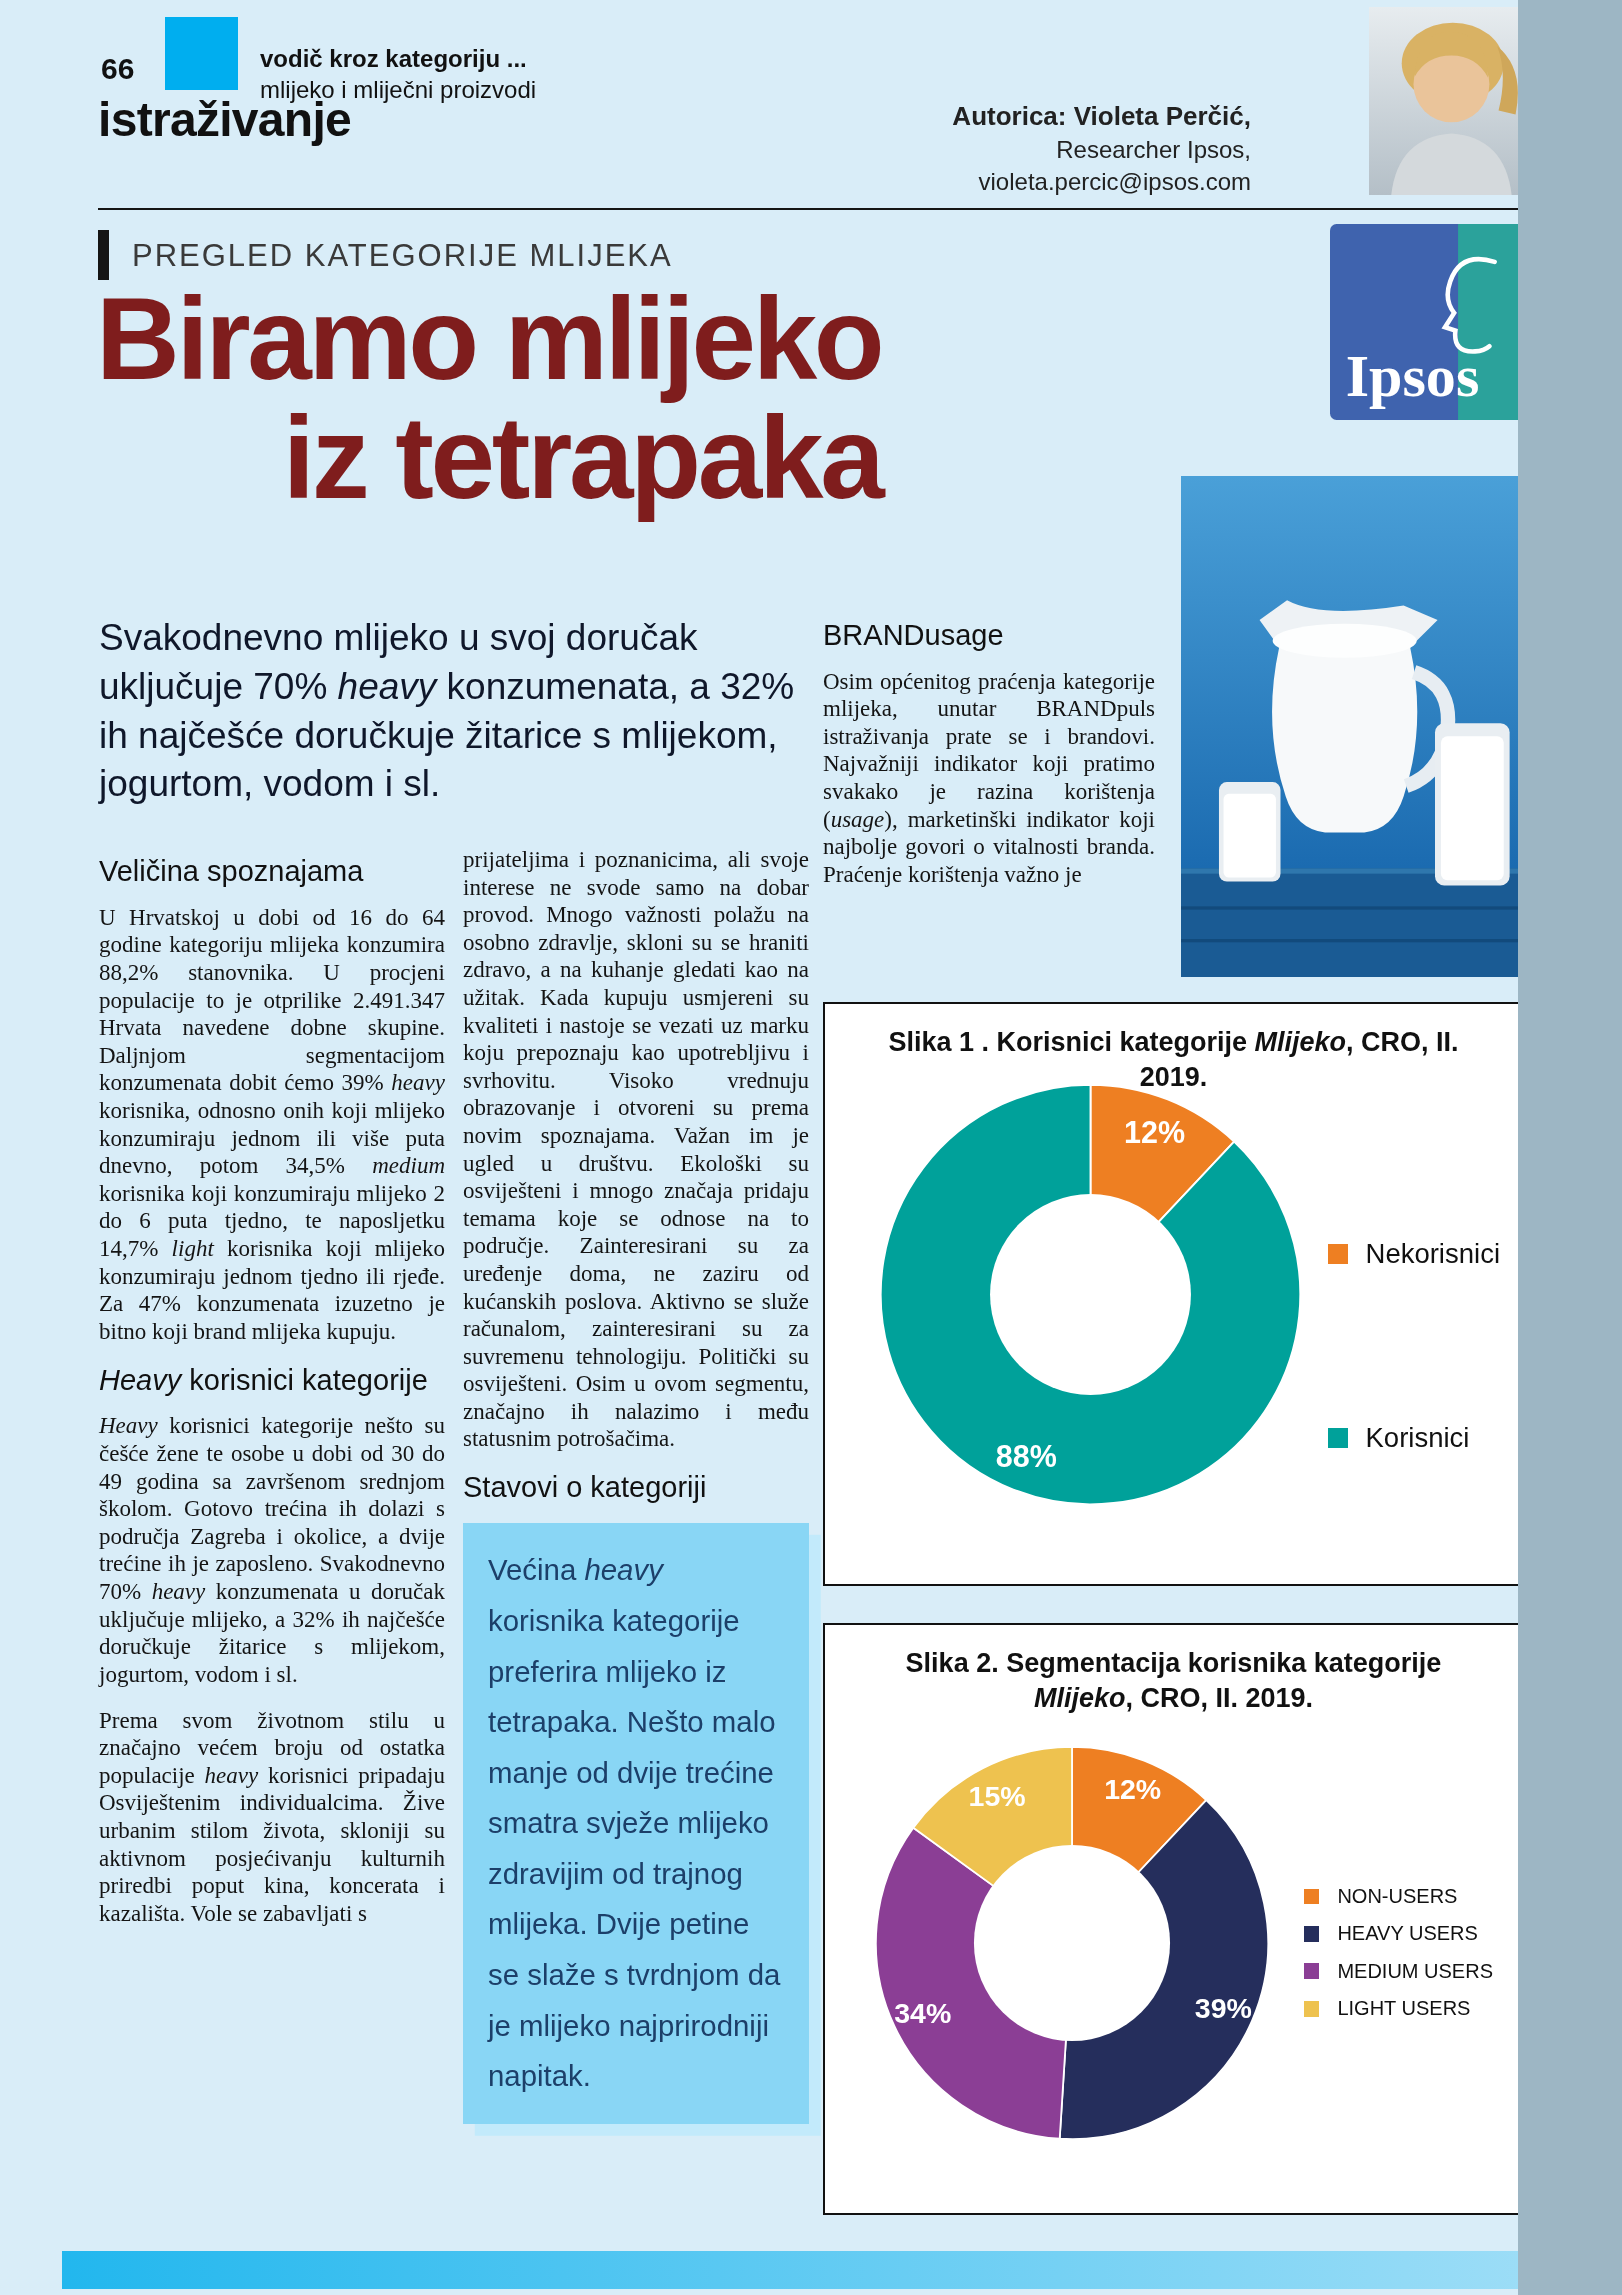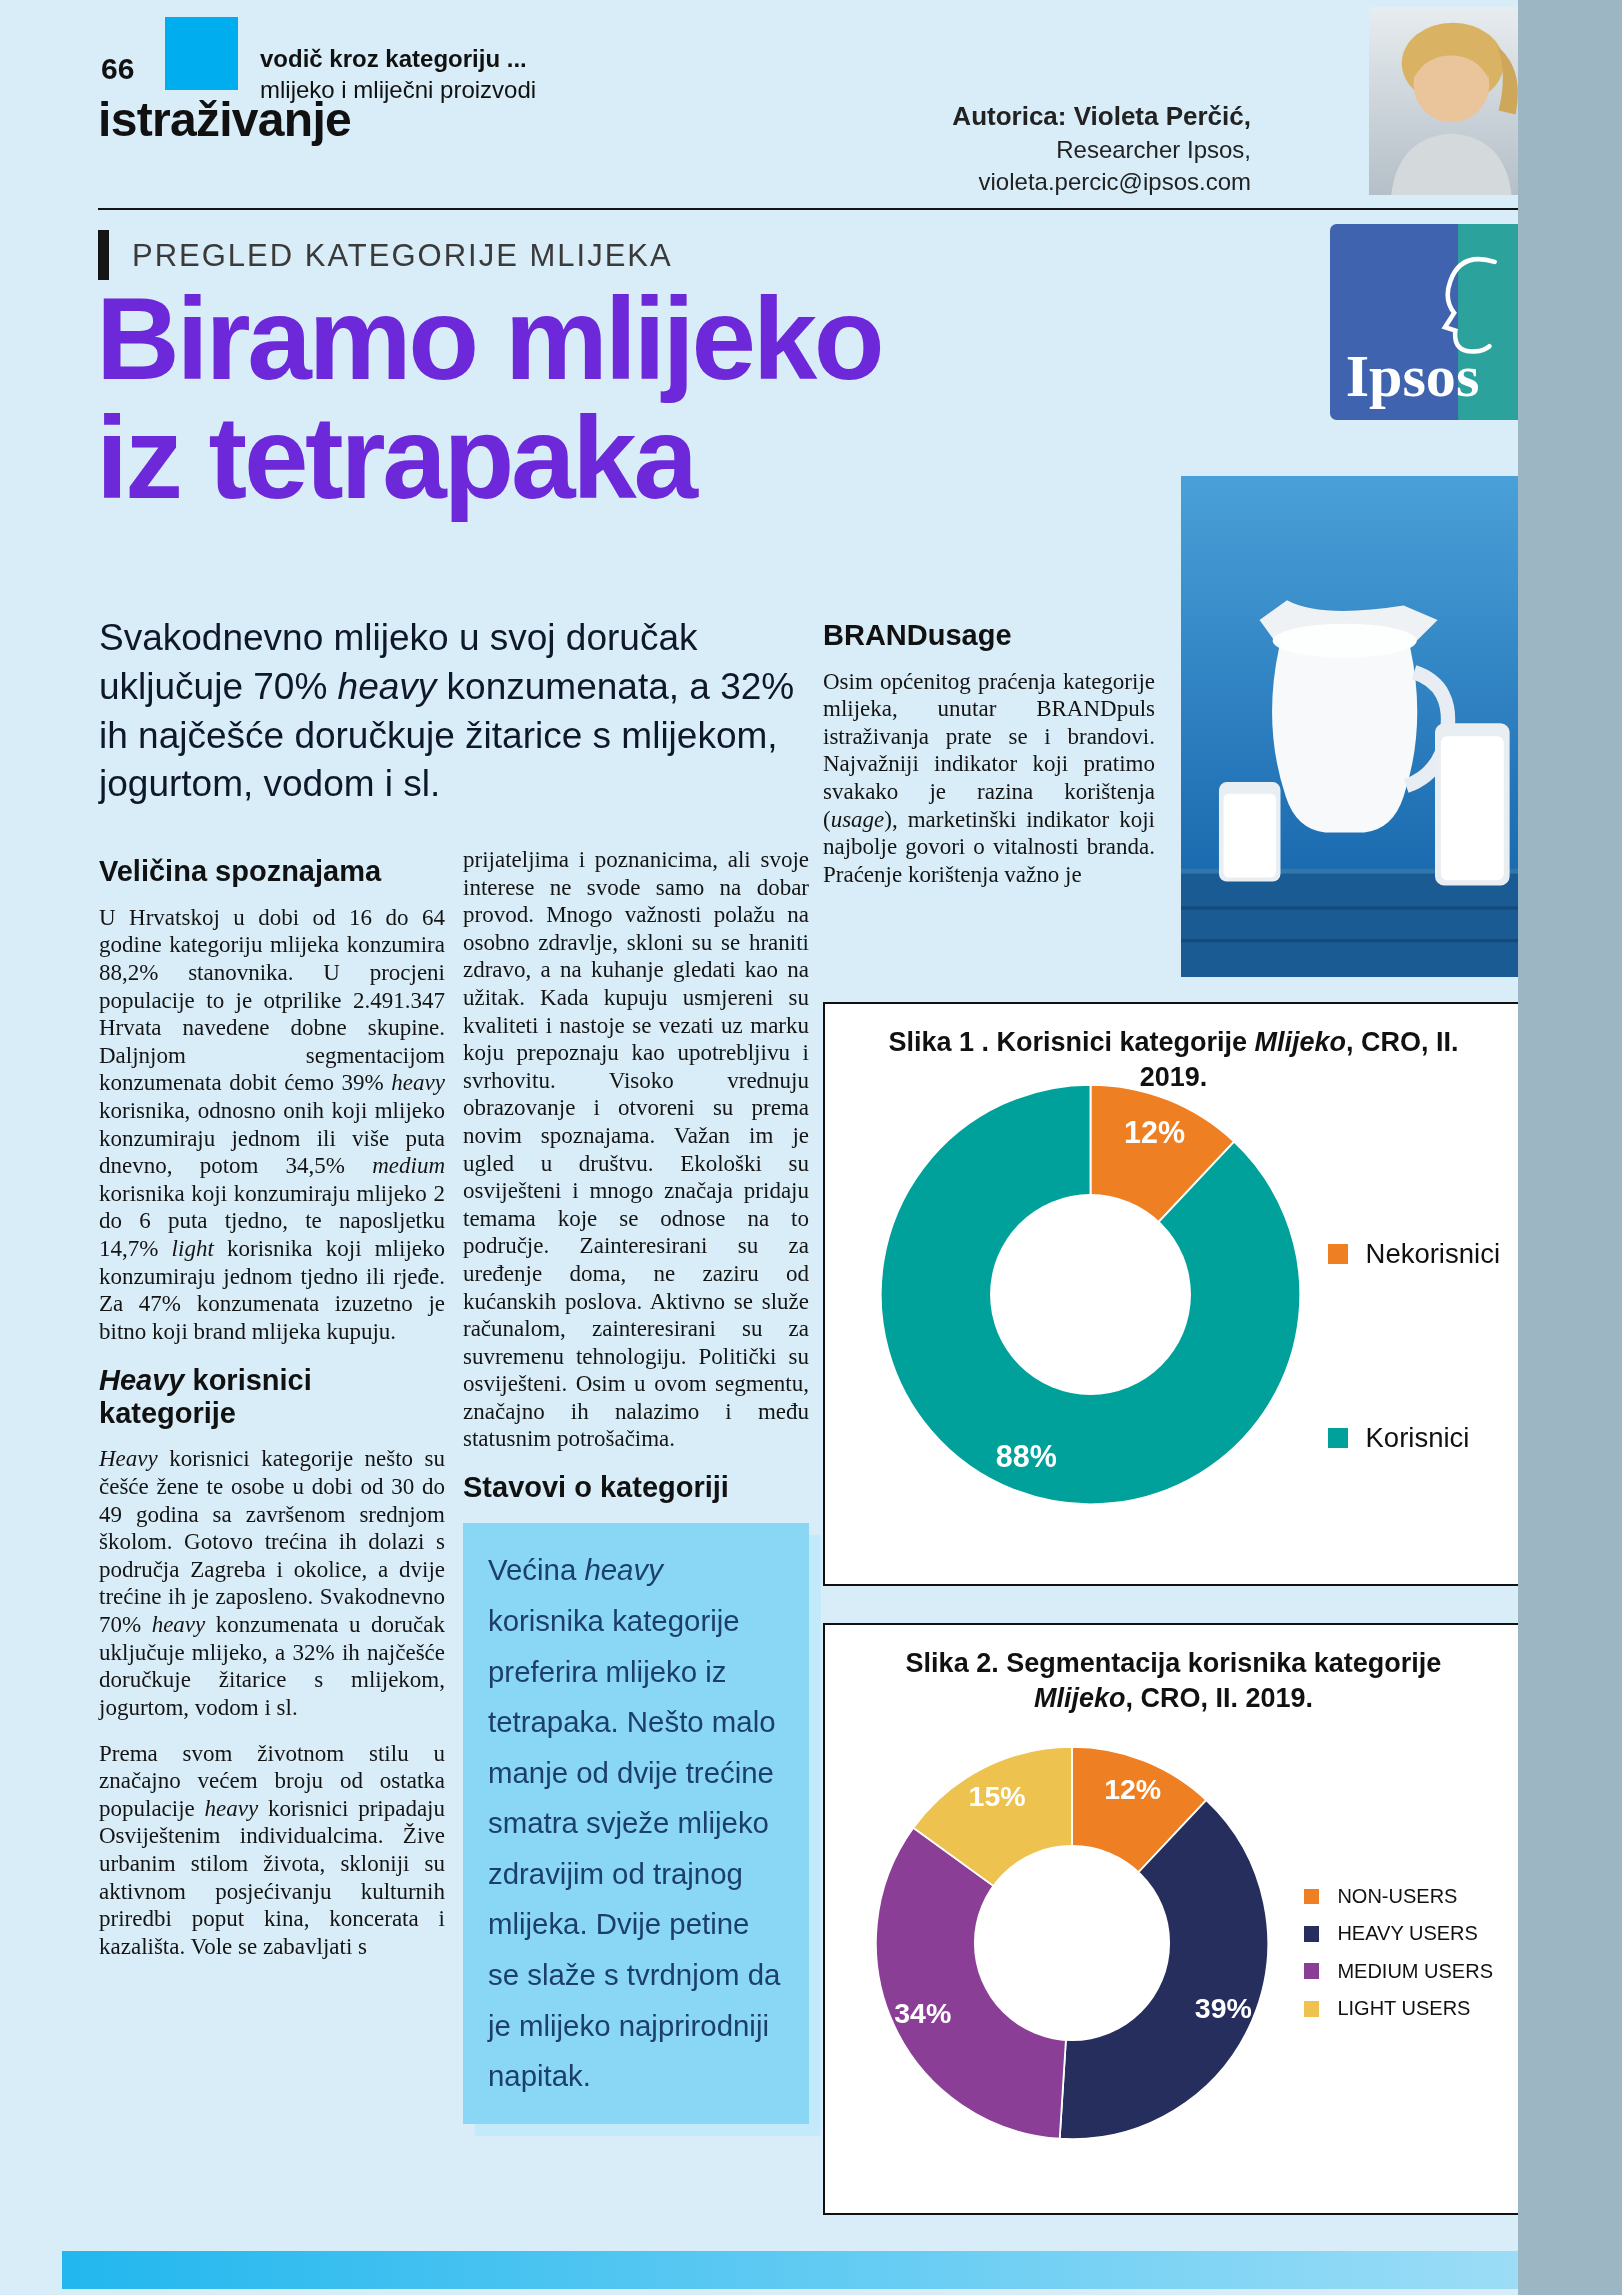--- a/index.html
+++ b/index.html
@@ -19,35 +19,35 @@
   .author { position:absolute; right:267px; top:99px; text-align:right; font-size:24px; line-height:1.34; color:#222; }
   .author .a1 { font-weight:bold; font-size:26px; display:block; }
   .author .a2, .author .a3 { display:block; }
   .author-photo { position:absolute; left:1369px; top:6.5px; width:159px; height:188px; overflow:hidden; }
   .rule { position:absolute; left:98px; top:208px; width:1427px; height:2px; background:#151515; }
 
   
   .eyebrow-bar { position:absolute; left:98px; top:230px; width:11px; height:50px; background:#151515; }
   .eyebrow { position:absolute; left:132px; top:238px; font-size:31px; color:#3a3a3a; letter-spacing:2px; }
   .headline { position:absolute; left:96px; top:280px; font-size:116px; font-weight:bold;
-              letter-spacing:-3.3px; line-height:1.03; color:#6d28d9; }
+              letter-spacing:-3.3px; line-height:1.03; color:#7f1d1d;text-align:right; }
   .headline span { display:block; }
   .ipsos-logo { position:absolute; left:1330px; top:224px; width:196px; height:196px; border-radius:6.5px; overflow:hidden; }
 
   
   .milk-photo { position:absolute; left:1181px; top:476px; width:345px; height:501px; }
 
   
   .lead { position:absolute; left:99px; top:614px; width:705px; font-size:37px; line-height:1.32; color:#0f172a; }
 
   
   .brand-col { position:absolute; left:823px; top:619px; width:332px; }
   .col { position:absolute; top:846px; width:346px; }
   .col1 { left:99px; } .col2 { left:463px; }
-  .col-h { font-size:29px; font-weight:bold; margin:9.2px 0 15.7px; font-family:"Liberation Sans",sans-serif; }
+  .col-h { font-size:29px; font-weight:normal; margin:9.2px 0 15.7px; font-family:"Liberation Sans",sans-serif; }
   .brand-col .col-h { margin-top:0; }
   .body-p { font-family:"Liberation Serif", serif; font-size:23px; line-height:1.2;
             text-align:justify; margin:0 0 18.3px; color:#141414; }
   .stance-box { background:#89d6f5; box-shadow:11.8px 11.8px 0 #c2eafb; padding:22px 25px;
                 font-size:29.4px; line-height:1.72; color:#1c3f69; margin-top:19px; }
 
   
   .chart-box { position:absolute; left:823px; width:701px; background:#ffffff; border:2px solid #111; box-sizing:border-box; }
   #chart-box-1 { top:1002px; height:584px; }
   #chart-box-2 { top:1623px; height:592px; }

